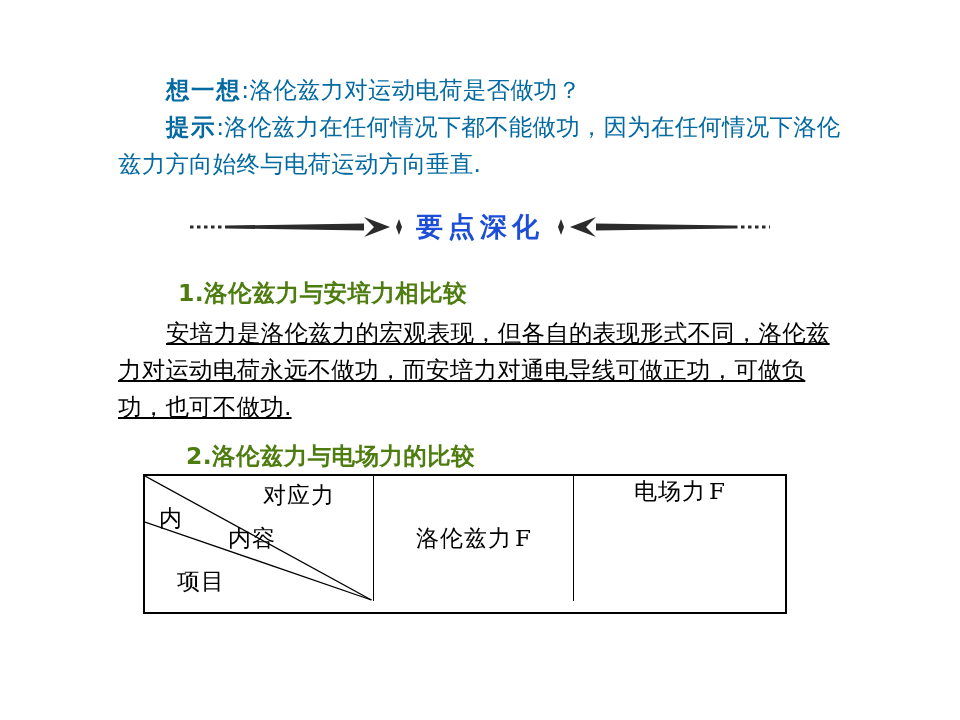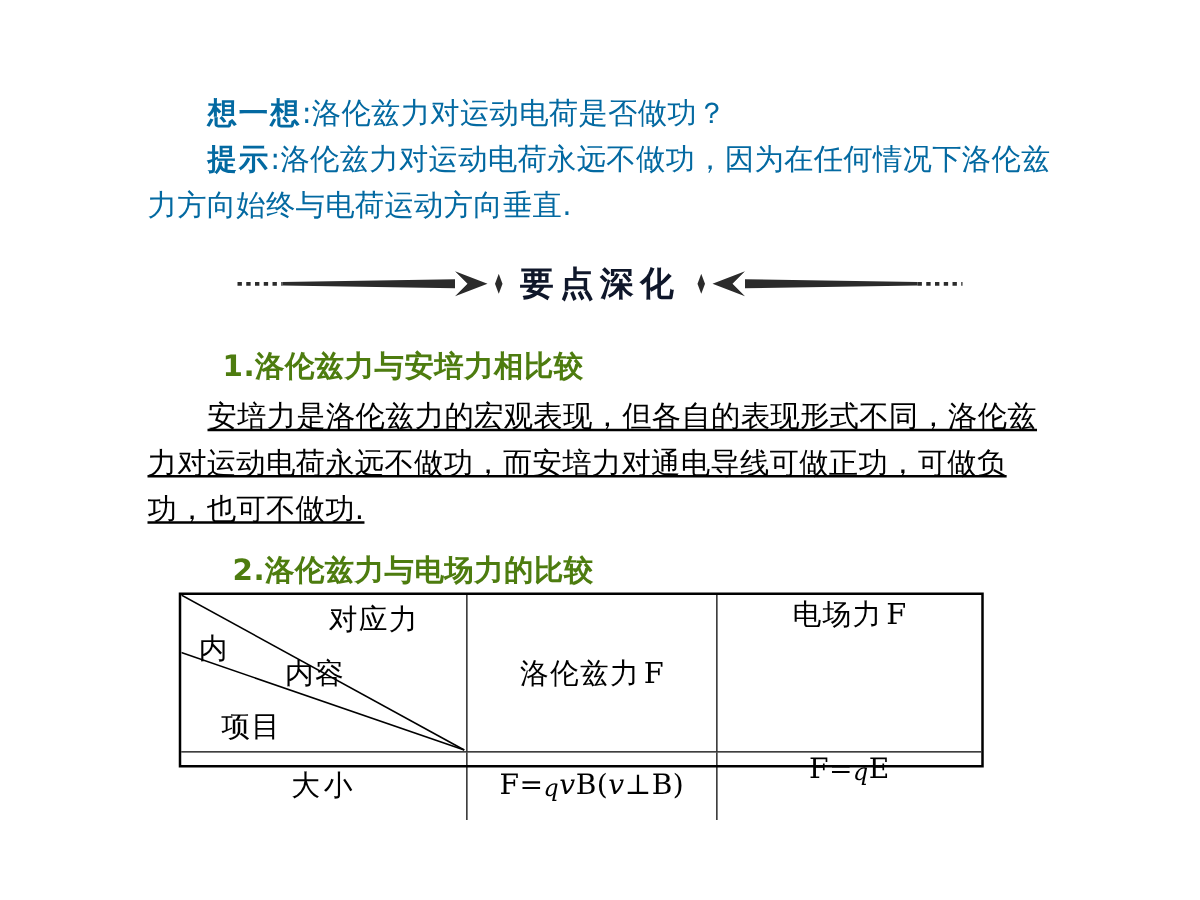--- a/index.html
+++ b/index.html
@@ -66,21 +66,21 @@
     height: 28px;
     flex: 0 0 auto;
   }
 
   .section-title {
     font-size: 27px;
     font-weight: bold;
     letter-spacing: 5px;
     padding: 0 10px;
     white-space: nowrap;
-    color: #0f172a;
+    color: #1d4ed8;
     font-family: "DejaVu Sans", "Liberation Sans", sans-serif;
   }
 
   
   .sub-head {
     position: absolute;
     font-size: 23.5px;
     font-weight: bold;
     letter-spacing: 0.4px;
     white-space: nowrap;
@@ -211,21 +211,21 @@
 
 <div id="slide">
 
   <div class="qa-block">
 
     <div class="qa-line indent2">
       <span class="lead-bold">想一想</span><span>:</span><span>洛伦兹力对运动电荷是否做功？</span>
     </div>
 
     <div class="qa-line wrap">
-      <span class="indent2" style="display:inline-block;"></span><span class="lead-bold">提示</span><span>:</span><span>洛伦兹力对运动电荷永远不做功，因为在任何情况下洛伦兹力方向始终与电荷运动方向垂直.</span>
+      <span class="indent2" style="display:inline-block;"></span><span class="lead-bold">提示</span><span>:</span><span>洛伦兹力在任何情况下都不能做功，因为在任何情况下洛伦兹力方向始终与电荷运动方向垂直.</span>
     </div>
 
   </div>
 
   <div class="section-head">
 
     <svg class="deco-rule" viewBox="0 0 218 28" preserveAspectRatio="none">
 
       <line x1="2" y1="14" x2="38" y2="14" stroke="#2b2b2b" stroke-width="3" stroke-dasharray="3.5,3.5" stroke-linecap="butt"></line>
 
@@ -273,31 +273,16 @@
       <div class="cell-mid">
         <span class="col-head-text"><span>洛伦兹力</span><span class="sym">F</span></span>
       </div>
 
       <div class="cell-last">
         <span class="col-head-text"><span>电场力</span><span class="sym">F</span></span>
       </div>
 
     </div>
 
-    <div class="tbl-row data-row">
-
-      <div class="cell-corner" style="display:flex;align-items:center;justify-content:center;">
-        <span class="row-label">大小</span>
-      </div>
-
-      <div class="cell-mid">
-        <span class="formula"><span>F=</span><i class="sub">q</i><i>v</i><span>B(</span><i>v</i><span>⊥</span><span>B)</span></span>
-      </div>
-
-      <div class="cell-last">
-        <span class="formula"><span>F=</span><i class="sub">q</i><span>E</span></span>
-      </div>
-
-    </div>
 
   </div>
 
 </div>
 
 </body></html>

